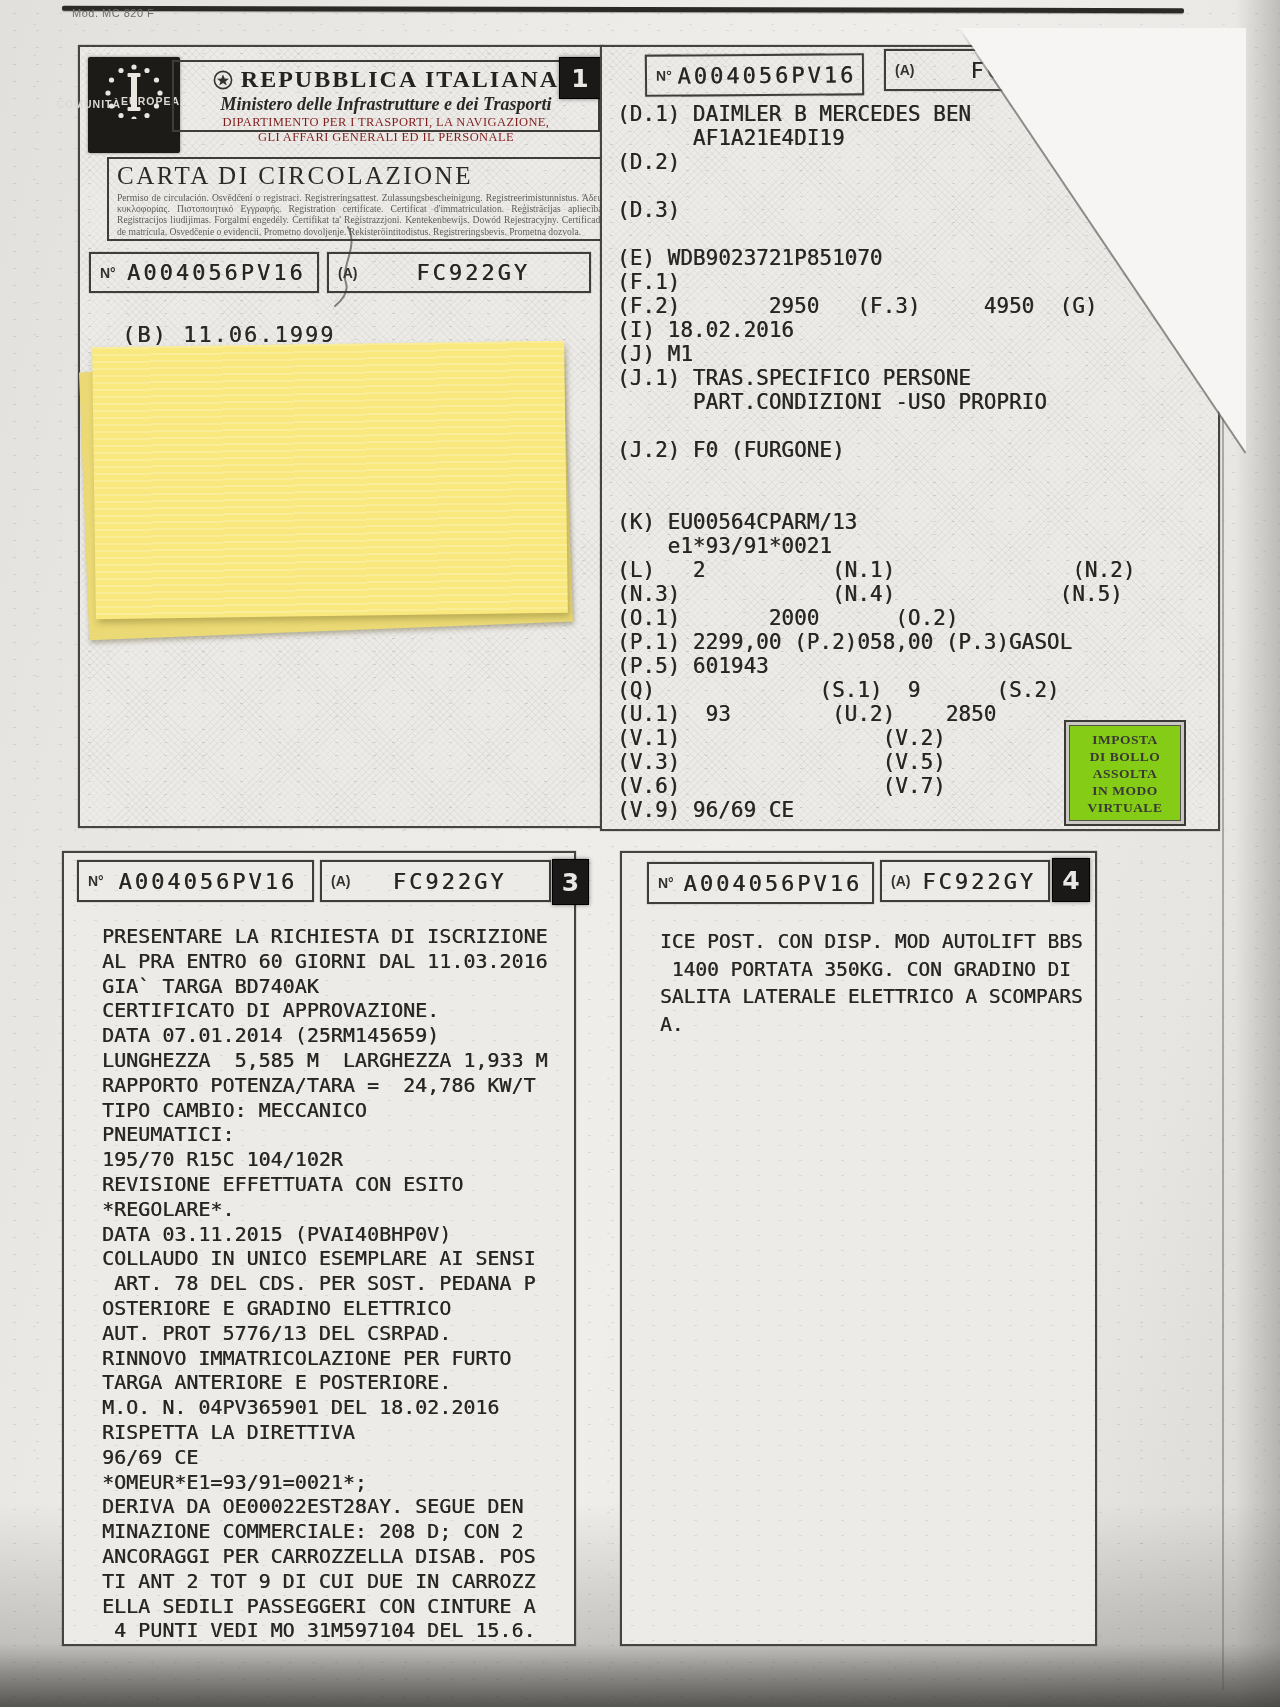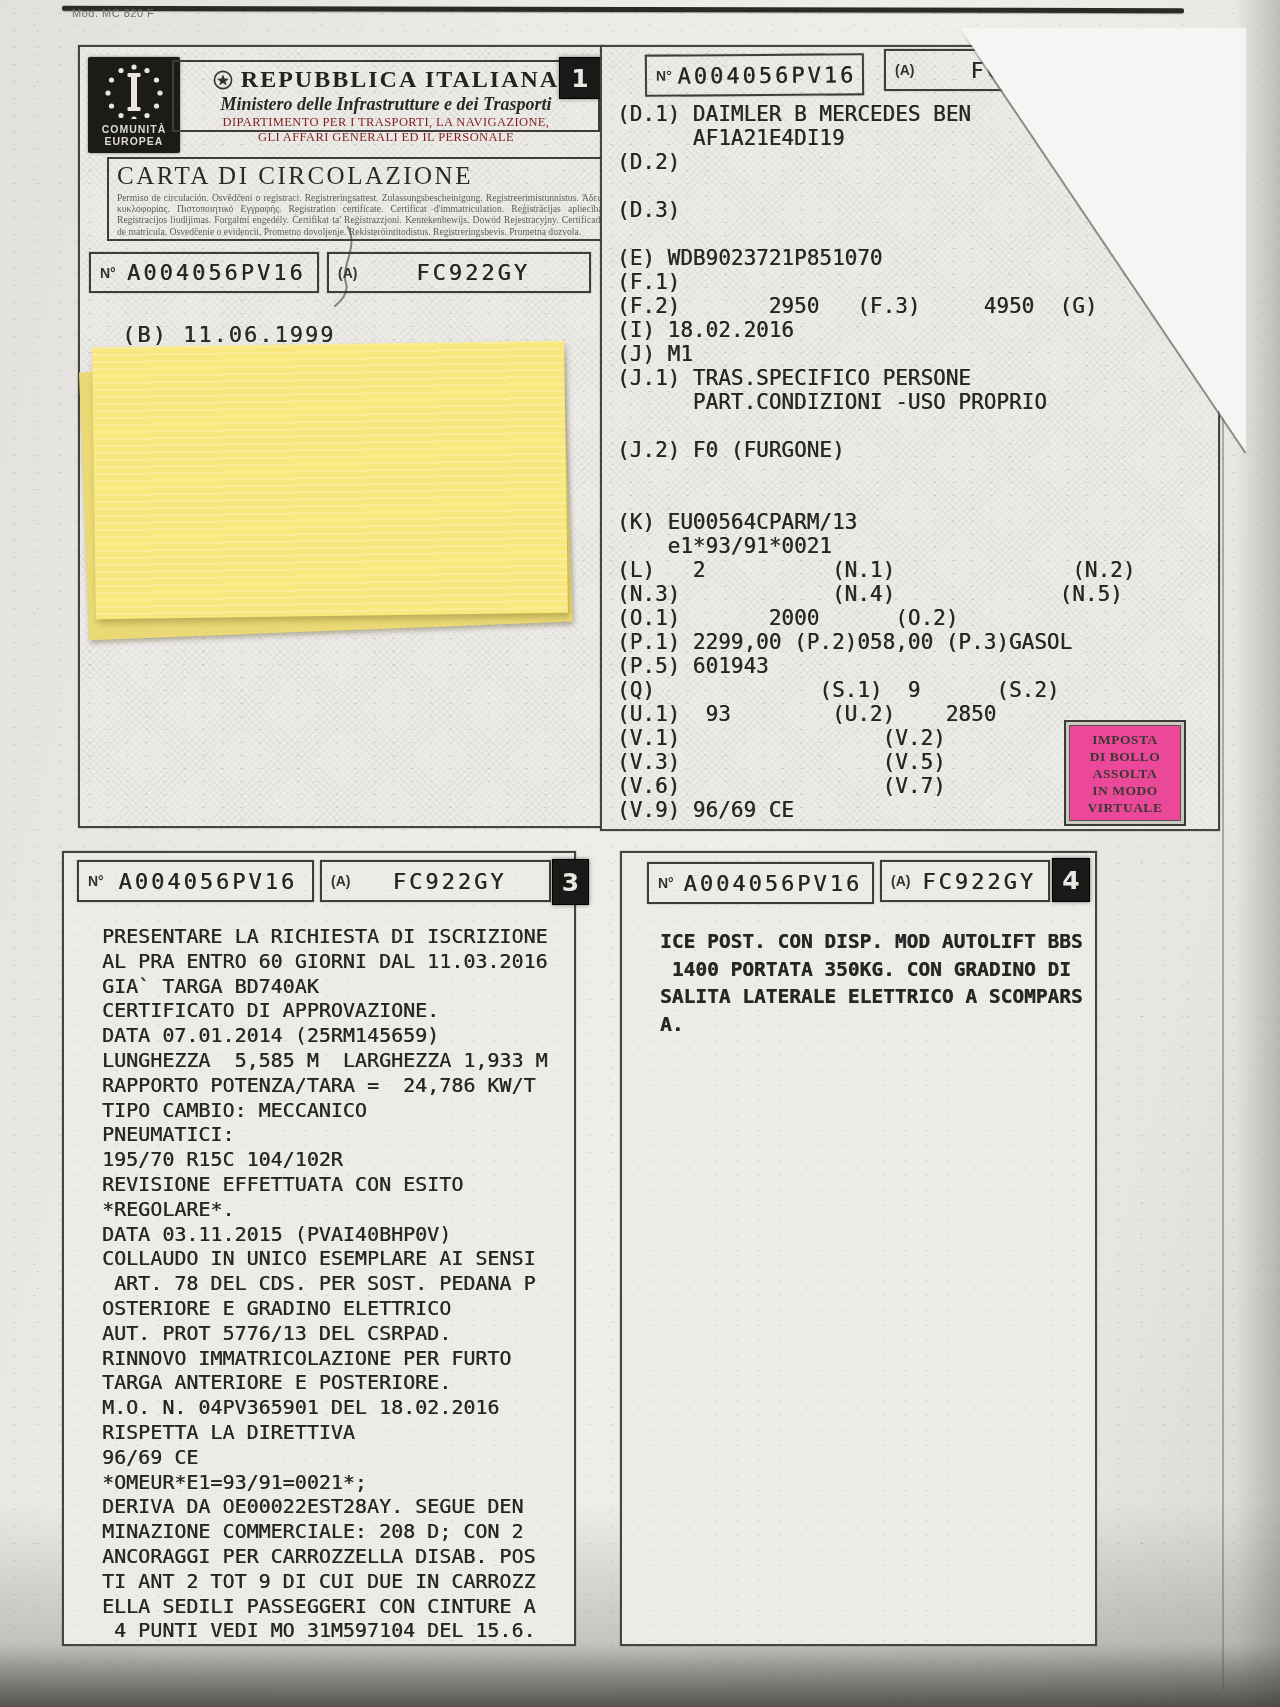--- a/index.html
+++ b/index.html
@@ -36,43 +36,43 @@
   .idbox{position:absolute;border:2px solid #3f3d3a;box-shadow:0 0 1px rgba(40,40,38,.6);display:flex;align-items:center;}
   .idlabel{font:bold 14px "Liberation Sans",sans-serif;color:#33312e;padding-left:9px;}
   .idval{flex:1;text-align:center;font:22px "DejaVu Sans Mono",monospace;letter-spacing:3px;color:#262523;text-shadow:.4px 0 0 rgba(38,37,35,.8);}
   .badge{position:absolute;background:#1a1917;color:#e9e7e3;border:1px solid #000;display:flex;align-items:center;justify-content:center;font:bold 25px "DejaVu Sans",sans-serif;box-shadow:0 0 4px rgba(25,25,22,.55);}
 
   
   .headbox{position:absolute;left:92px;top:13px;width:428px;height:72px;border:2px solid #3f3d3a;padding:4px 6px 0 6px;box-sizing:border-box;text-align:center;}
   .rep-title{font:bold 24px "Liberation Serif",serif;letter-spacing:2px;color:#25231f;display:flex;align-items:center;justify-content:center;gap:8px;}
   .ministry{font:bold italic 18px "Liberation Serif",serif;color:#2a2824;margin-top:1px;}
   .dept{font:12.5px "Liberation Serif",serif;letter-spacing:.4px;color:#7f1d1d;}
-  .eubox{position:absolute;left:8px;top:10px;width:92px;height:96px;background:#1c1b18;border-radius:2px;display:flex;flex-direction:column;align-items:center;justify-content:flex-end;box-shadow:0 0 3px rgba(20,20,18,.5);}
+  .eubox{position:absolute;left:8px;top:10px;width:92px;height:96px;background:#1c1b18;border-radius:2px;display:flex;flex-direction:row;align-items:center;justify-content:flex-end;box-shadow:0 0 3px rgba(20,20,18,.5);}
   .eu-stars{position:absolute;top:4px;left:50%;transform:translateX(-50%);}
   .eu-txt{font:bold 10.5px "Liberation Sans",sans-serif;color:#dddad4;letter-spacing:1px;line-height:11.5px;}
   .eu-txt:last-child{margin-bottom:6px;}
   .carta-box{position:absolute;left:7px;top:110px;width:508px;height:84px;border:2px solid #3f3d3a;box-sizing:border-box;padding:3px 8px;margin-left:20px;}
   .carta-row{display:flex;justify-content:space-between;align-items:baseline;}
   .carta-title{font:25px "Liberation Serif",serif;letter-spacing:2.5px;color:#2c2a26;}
   .carta-num{font:25px "DejaVu Sans Mono",monospace;letter-spacing:3px;color:#222120;margin-right:24px;}
   .finetext{margin-top:2px;font:9.6px/11.2px "Liberation Serif",serif;color:#504e4a;text-align:justify;opacity:.9;}
   .fieldb{position:absolute;left:42px;top:275px;font:22px "DejaVu Sans Mono",monospace;letter-spacing:2px;color:#292826;text-shadow:.4px 0 0 rgba(41,40,38,.8);}
   .penmark{position:absolute;left:252px;top:178px;opacity:.6;}
   .note-under{position:absolute;left:4px;top:316px;width:484px;height:268px;background:#ead974;transform:rotate(-2.2deg);box-shadow:1px 3px 5px rgba(70,60,15,.35);}
   .note{position:absolute;left:14px;top:297px;width:472px;height:272px;background:#f8e87d;transform:rotate(-.8deg);
     background-image:repeating-linear-gradient(180deg, rgba(255,255,255,.22) 0 2px, rgba(0,0,0,0) 2px 7px);
     box-shadow:2px 4px 6px rgba(80,70,18,.30);}
 
   
   .tw{position:absolute;margin:0;white-space:pre;font-family:"DejaVu Sans Mono",monospace;color:#262523;text-shadow:.45px 0 0 rgba(38,37,35,.75);}
   .q2 .tw{left:15px;top:55px;font-size:21px;line-height:24px;}
   .q3 .tw{left:38px;top:71px;font-size:20px;line-height:24.8px;}
-  .q4 .tw{left:38px;top:75px;font-size:19.5px;line-height:27.5px;font-weight:bold;}
-
-  .stamp{position:absolute;left:462px;top:673px;width:118px;height:102px;background:#ec4899;border:2px solid #3c3a36;box-shadow:inset 0 0 0 3px #cbc8c2, inset 0 0 0 4px #55524d;display:flex;align-items:center;justify-content:center;}
+  .q4 .tw{left:38px;top:75px;font-size:19.5px;line-height:27.5px;}
+
+  .stamp{position:absolute;left:462px;top:673px;width:118px;height:102px;background:#84cc16;border:2px solid #3c3a36;box-shadow:inset 0 0 0 3px #cbc8c2, inset 0 0 0 4px #55524d;display:flex;align-items:center;justify-content:center;}
   .stamp-inner{white-space:pre;text-align:center;font:bold 13.5px/17px "Liberation Serif",serif;color:#3a3833;letter-spacing:.5px;}
 
   .fold{position:absolute;inset:0;z-index:5;clip-path:polygon(960px 28px, 1246px 28px, 1246px 452px);background:linear-gradient(235deg,#f6f5f3 55%,#eae8e5 100%);}
   .fold-edge{position:absolute;left:960px;top:28px;width:512px;height:2px;z-index:6;transform-origin:0 0;transform:rotate(56deg);background:linear-gradient(90deg, rgba(110,108,104,0), rgba(110,108,104,.75) 12%, rgba(110,108,104,.75));}
   .pageedge{position:absolute;left:1222px;top:240px;width:1.5px;height:1450px;background:rgba(120,118,113,.55);}
   .rightshade{position:absolute;top:0;right:0;width:45px;height:100%;background:linear-gradient(90deg, rgba(90,88,84,0), rgba(90,88,84,.30));pointer-events:none;}
   .bottomshade{position:absolute;left:0;bottom:0;width:100%;height:64px;background:linear-gradient(180deg, rgba(58,56,52,0), rgba(58,56,52,.45) 70%, rgba(45,44,41,.62));pointer-events:none;}
 </style>
 </head>
 <body>

